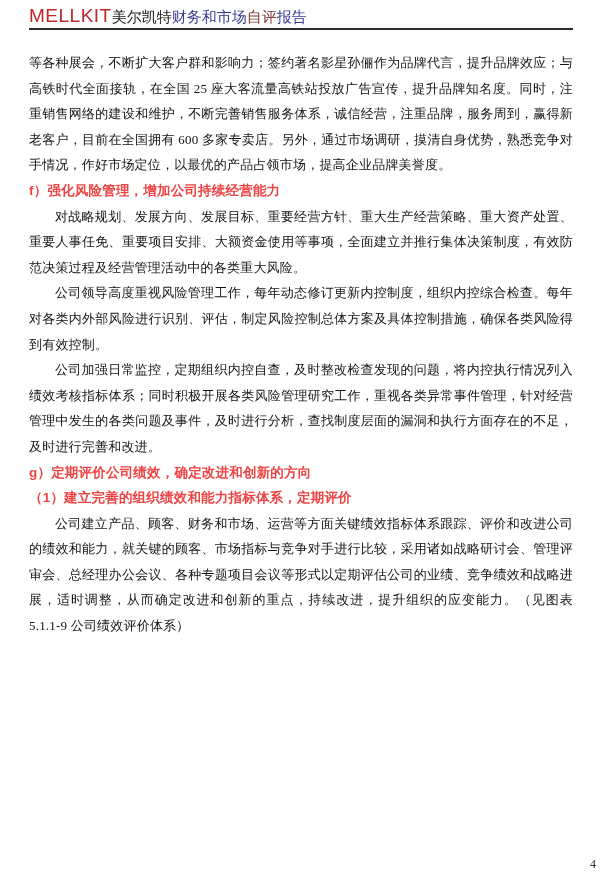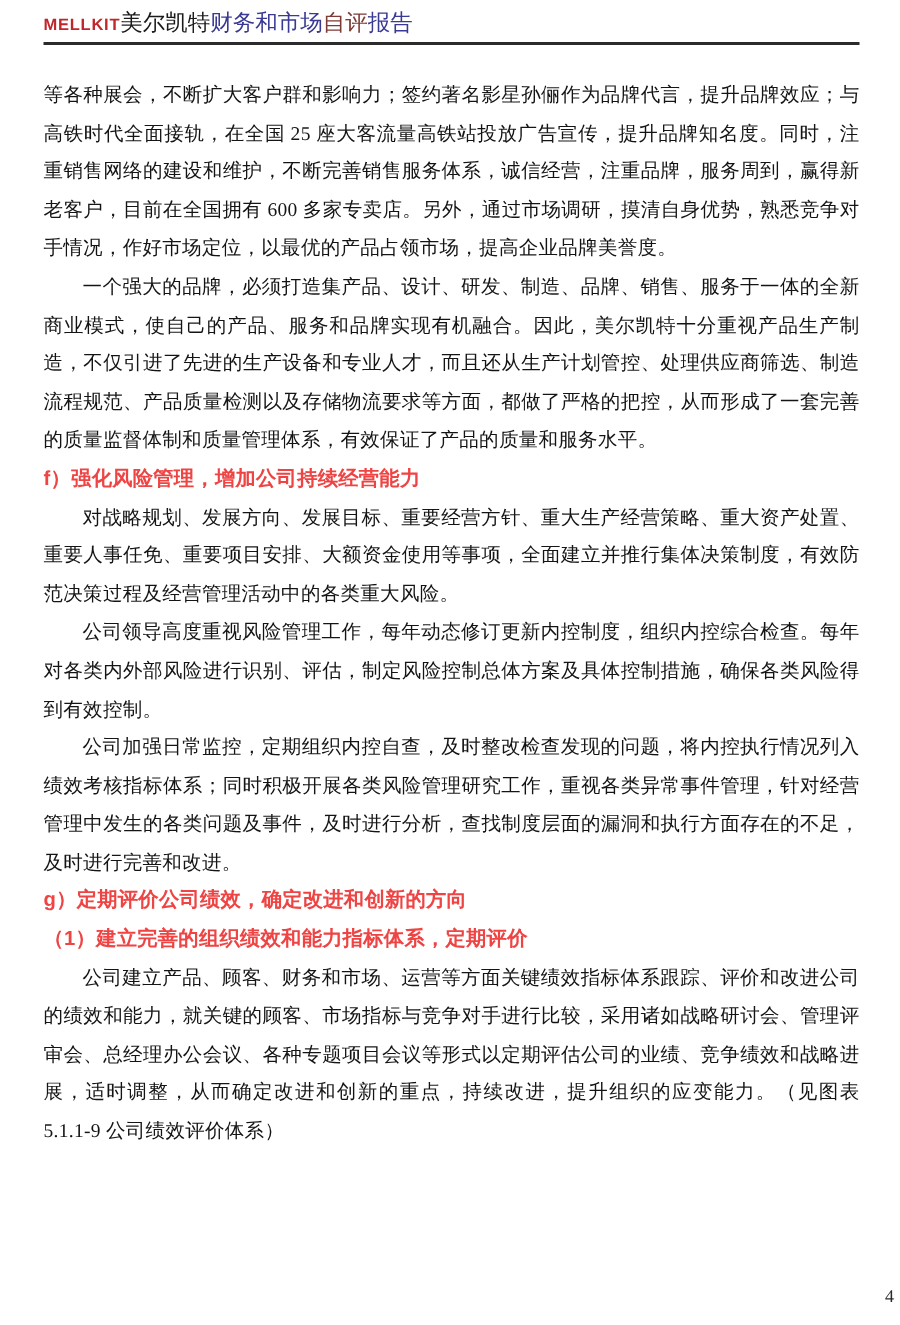--- a/index.html
+++ b/index.html
@@ -16,22 +16,22 @@
     top: 4px;
     left: 29px;
     width: 544px;
     height: 24px;
     border-bottom: 2px solid #2b2b2b;
     white-space: nowrap;
     line-height: 24px;
   }
   .brand-latin {
     font-family: "Liberation Sans", "DejaVu Sans", sans-serif;
-    font-weight: 700;
-    font-size: 11px;
+    font-weight: 400;
+    font-size: 19px;
     letter-spacing: 0.5px;
   }
   .brand-cn {
     margin-left: 0;
     font-size: 15px;
   }
   .title-seg { font-size: 15px; }
   .content {
     position: absolute;
     top: 50px;
@@ -69,21 +69,20 @@
 <body>
 
 <div class="page">
 
   <div class="header">
     <span class="brand-latin" style="color:#c0272d">MELLKIT</span><span class="brand-cn" style="color:#1a1a1a">美尔凯特</span><span class="title-seg" style="color:#3a3a94">财务和市场</span><span class="title-seg" style="color:#7e3a34">自评</span><span class="title-seg" style="color:#3a3a94">报告</span>
   </div>
 
   <div class="content">
     <p class="para-continuation">等各种展会，不断扩大客户群和影响力；签约著名影星孙俪作为品牌代言，提升品牌效应；与高铁时代全面接轨，在全国 25 座大客流量高铁站投放广告宣传，提升品牌知名度。同时，注重销售网络的建设和维护，不断完善销售服务体系，诚信经营，注重品牌，服务周到，赢得新老客户，目前在全国拥有 600 多家专卖店。另外，通过市场调研，摸清自身优势，熟悉竞争对手情况，作好市场定位，以最优的产品占领市场，提高企业品牌美誉度。</p>
-    <p class="para-indent">一个强大的品牌，必须打造集产品、设计、研发、制造、品牌、销售、服务于一体的全新商业模式，使自己的产品、服务和品牌实现有机融合。因此，美尔凯特十分重视产品生产制造，不仅引进了先进的生产设备和专业人才，而且还从生产计划管控、处理供应商筛选、制造流程规范、产品质量检测以及存储物流要求等方面，都做了严格的把控，从而形成了一套完善的质量监督体制和质量管理体系，有效保证了产品的质量和服务水平。</p>
     <p class="section-heading">f）强化风险管理，增加公司持续经营能力</p>
     <p class="para-indent">对战略规划、发展方向、发展目标、重要经营方针、重大生产经营策略、重大资产处置、重要人事任免、重要项目安排、大额资金使用等事项，全面建立并推行集体决策制度，有效防范决策过程及经营管理活动中的各类重大风险。</p>
     <p class="para-indent">公司领导高度重视风险管理工作，每年动态修订更新内控制度，组织内控综合检查。每年对各类内外部风险进行识别、评估，制定风险控制总体方案及具体控制措施，确保各类风险得到有效控制。</p>
     <p class="para-indent">公司加强日常监控，定期组织内控自查，及时整改检查发现的问题，将内控执行情况列入绩效考核指标体系；同时积极开展各类风险管理研究工作，重视各类异常事件管理，针对经营管理中发生的各类问题及事件，及时进行分析，查找制度层面的漏洞和执行方面存在的不足，及时进行完善和改进。</p>
     <p class="section-heading">g）定期评价公司绩效，确定改进和创新的方向</p>
     <p class="section-heading">（1）建立完善的组织绩效和能力指标体系，定期评价</p>
     <p class="para-indent">公司建立产品、顾客、财务和市场、运营等方面关键绩效指标体系跟踪、评价和改进公司的绩效和能力，就关键的顾客、市场指标与竞争对手进行比较，采用诸如战略研讨会、管理评审会、总经理办公会议、各种专题项目会议等形式以定期评估公司的业绩、竞争绩效和战略进展，适时调整，从而确定改进和创新的重点，持续改进，提升组织的应变能力。（见图表 5.1.1-9 公司绩效评价体系）</p>
   </div>
 
   <div class="page-number">4</div>

